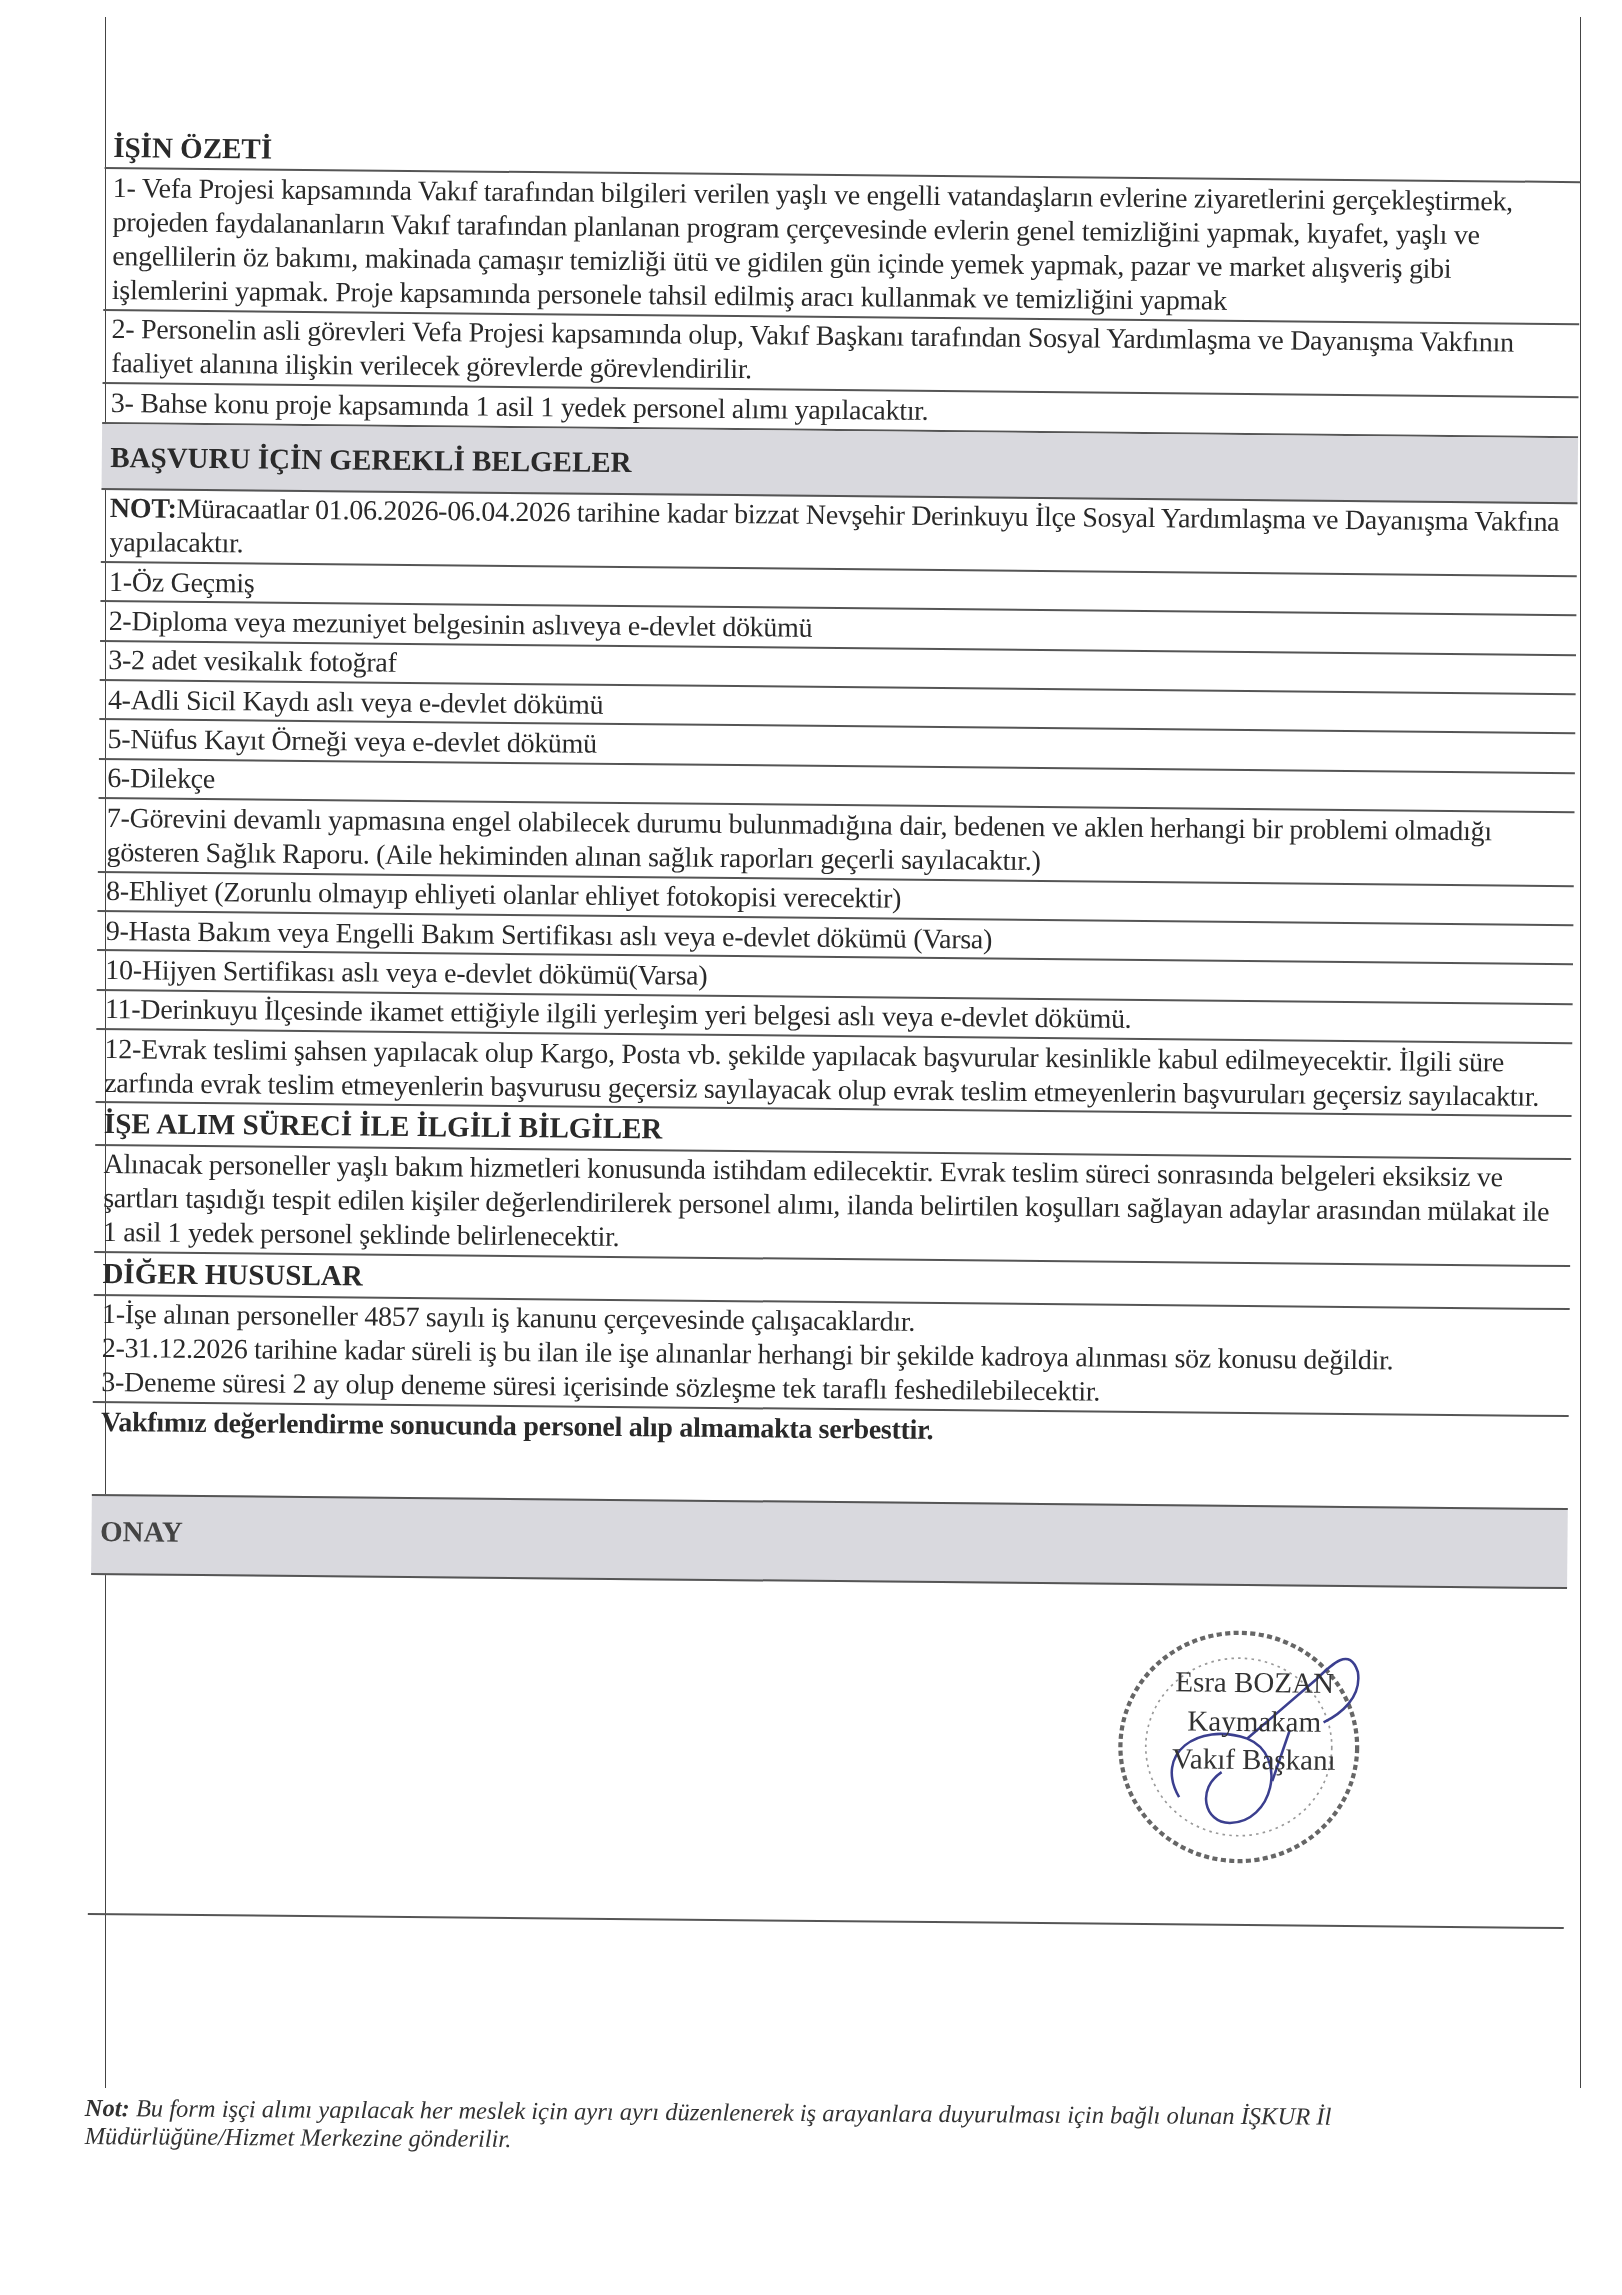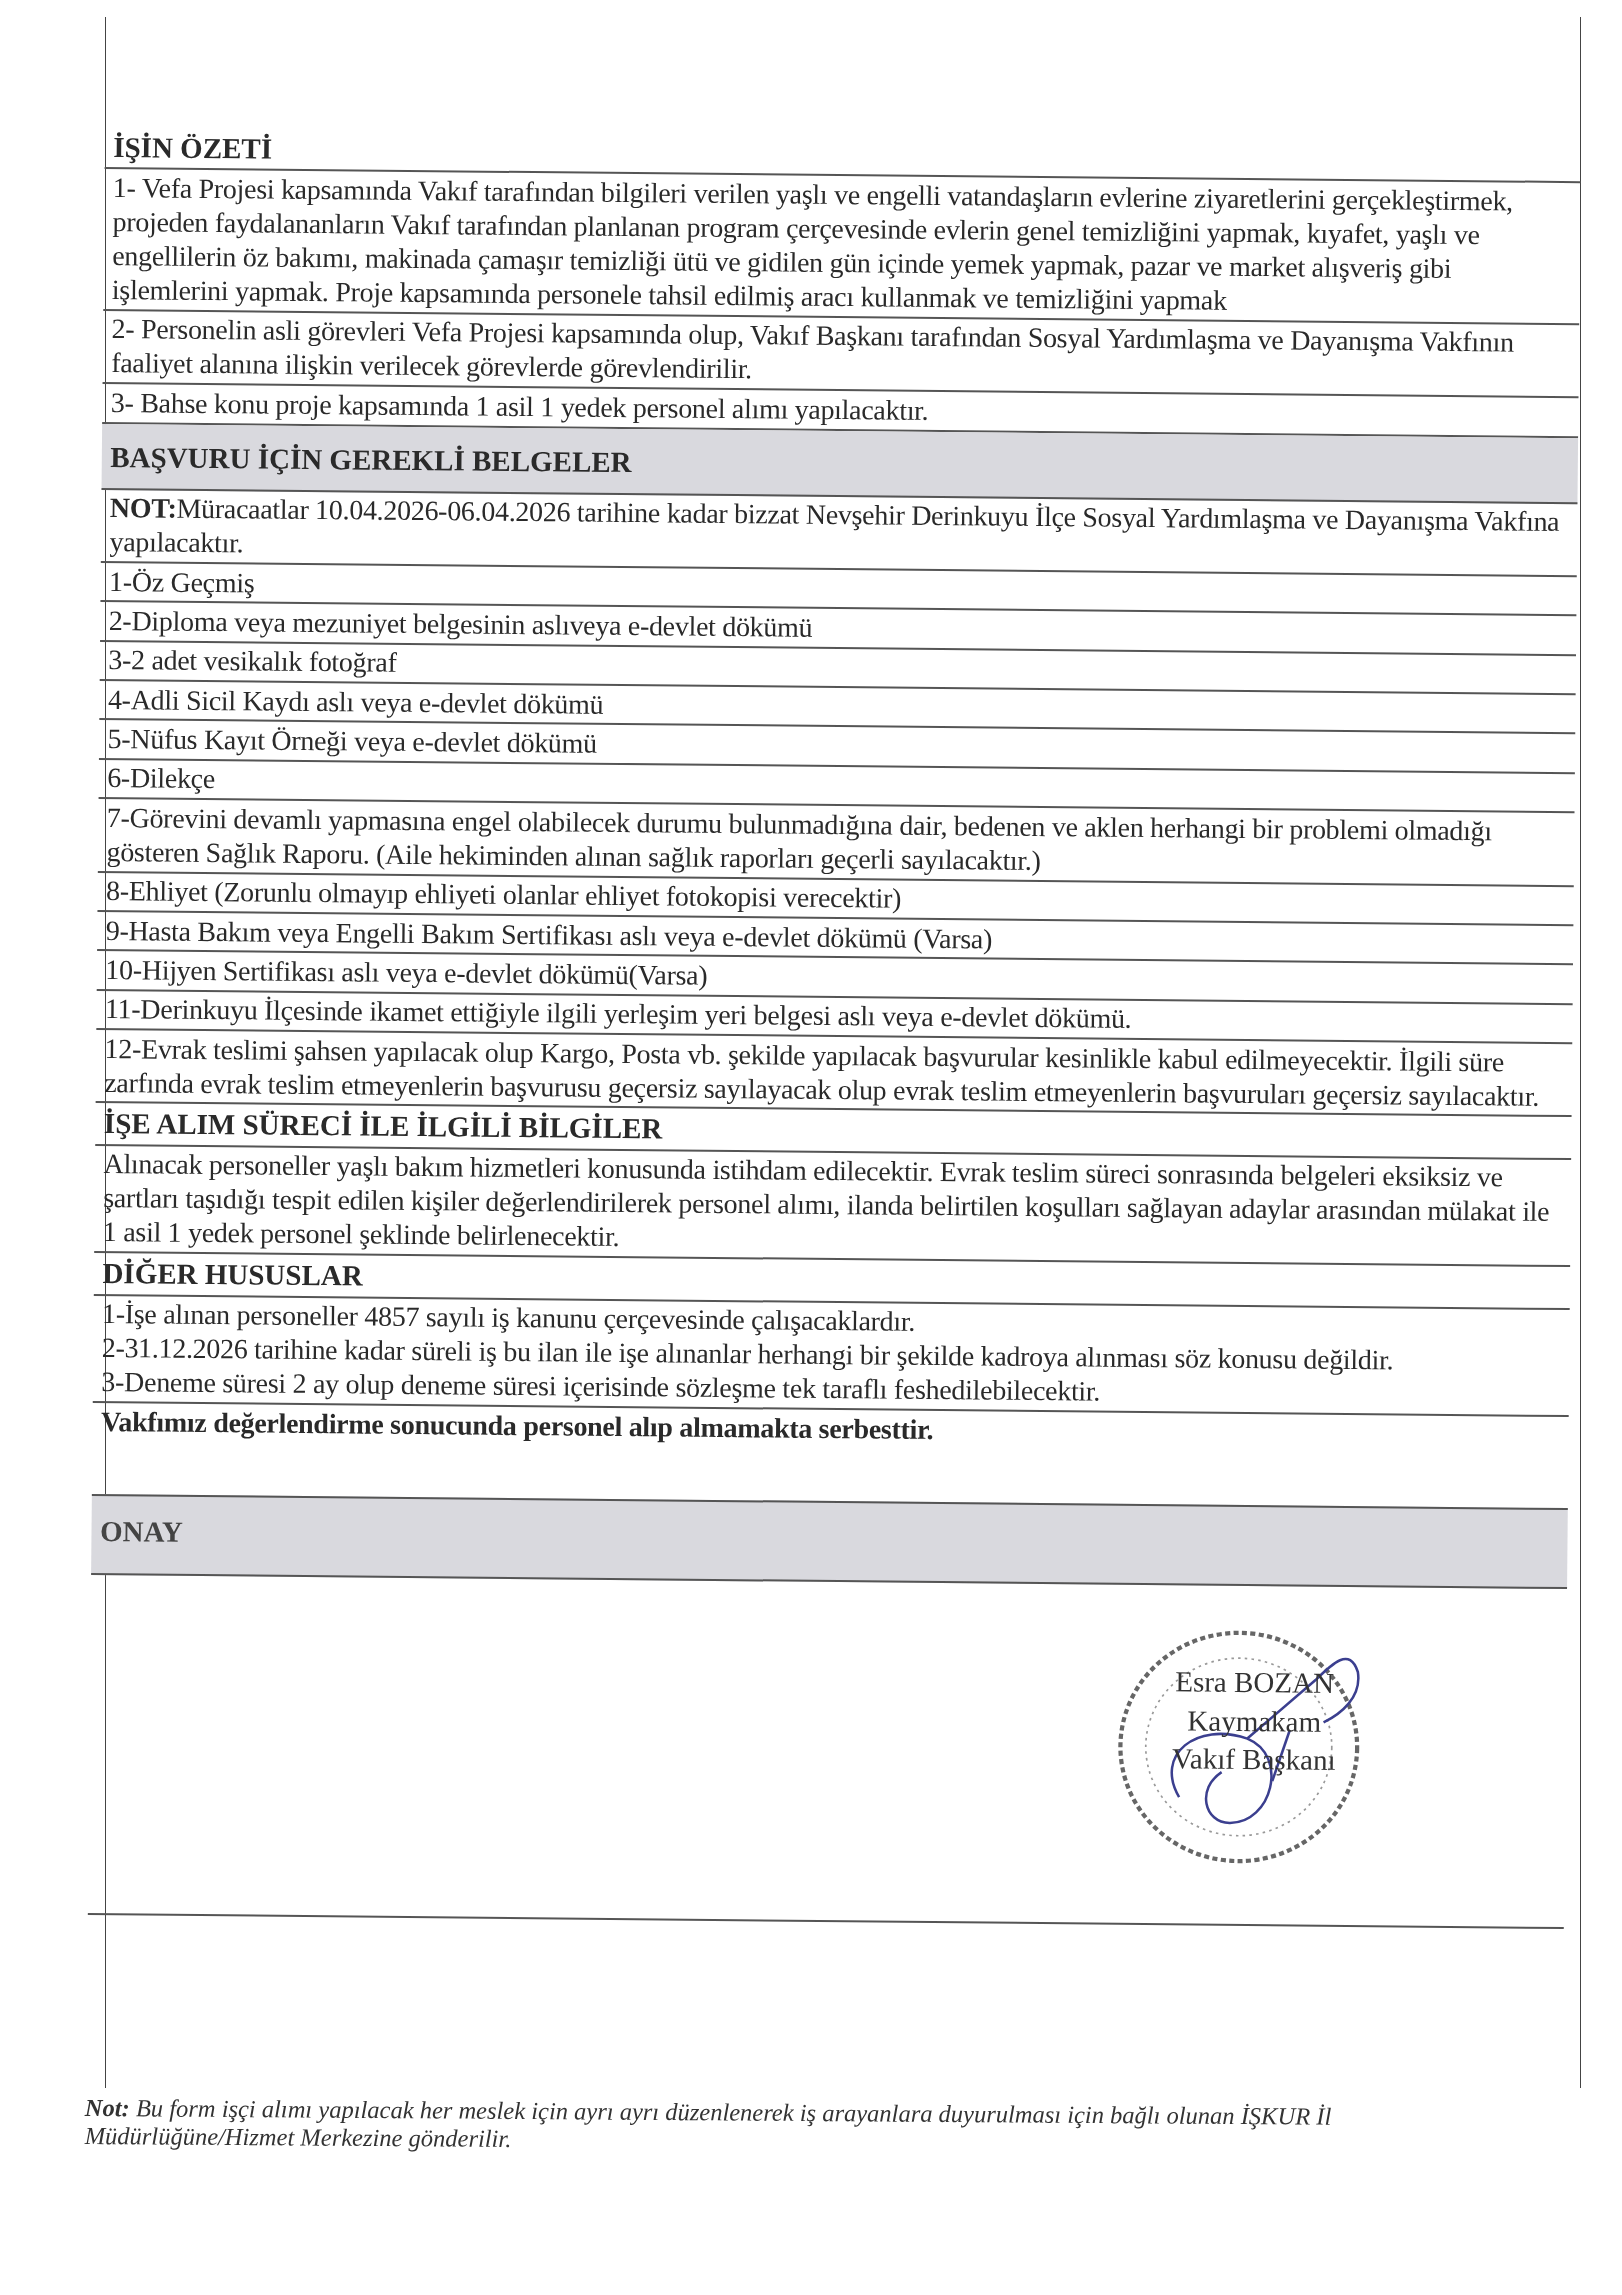--- a/index.html
+++ b/index.html
@@ -61,21 +61,21 @@
 
 <div class="doc">
 
   <div class="sec-title">İŞİN ÖZETİ</div>
   <div class="row">1- Vefa Projesi kapsamında Vakıf tarafından bilgileri verilen yaşlı ve engelli vatandaşların evlerine ziyaretlerini gerçekleştirmek, projeden faydalananların Vakıf tarafından planlanan program çerçevesinde evlerin genel temizliğini yapmak, kıyafet, yaşlı ve engellilerin öz bakımı, makinada çamaşır temizliği ütü ve gidilen gün içinde yemek yapmak, pazar ve market alışveriş gibi işlemlerini yapmak. Proje kapsamında personele tahsil edilmiş aracı kullanmak ve temizliğini yapmak</div>
   <div class="row">2- Personelin asli görevleri Vefa Projesi kapsamında olup, Vakıf Başkanı tarafından Sosyal Yardımlaşma ve Dayanışma Vakfının faaliyet alanına ilişkin verilecek görevlerde görevlendirilir.</div>
   <div class="row">3- Bahse konu proje kapsamında 1 asil 1 yedek personel alımı yapılacaktır.</div>
 
   <div class="sec-title grey">BAŞVURU İÇİN GEREKLİ BELGELER</div>
   <div class="row">
-    <b>NOT:</b><span>Müracaatlar 10.04.2026-06.04.2026 tarihine kadar bizzat Nevşehir Derinkuyu İlçe Sosyal Yardımlaşma ve Dayanışma Vakfına yapılacaktır.</span>
+    <b>NOT:</b><span>Müracaatlar 01.06.2026-06.04.2026 tarihine kadar bizzat Nevşehir Derinkuyu İlçe Sosyal Yardımlaşma ve Dayanışma Vakfına yapılacaktır.</span>
   </div>
   <div class="row">1-Öz Geçmiş</div>
   <div class="row">2-Diploma veya mezuniyet belgesinin aslıveya e-devlet dökümü</div>
   <div class="row">3-2 adet vesikalık fotoğraf</div>
   <div class="row">4-Adli Sicil Kaydı aslı veya e-devlet dökümü</div>
   <div class="row">5-Nüfus Kayıt Örneği veya e-devlet dökümü</div>
   <div class="row">6-Dilekçe</div>
   <div class="row">7-Görevini devamlı yapmasına engel olabilecek durumu bulunmadığına dair, bedenen ve aklen herhangi bir problemi olmadığı gösteren Sağlık Raporu. (Aile hekiminden alınan sağlık raporları geçerli sayılacaktır.)</div>
   <div class="row">8-Ehliyet  (Zorunlu olmayıp ehliyeti olanlar ehliyet fotokopisi verecektir)</div>
   <div class="row">9-Hasta Bakım veya Engelli Bakım Sertifikası aslı veya e-devlet dökümü (Varsa)</div>

